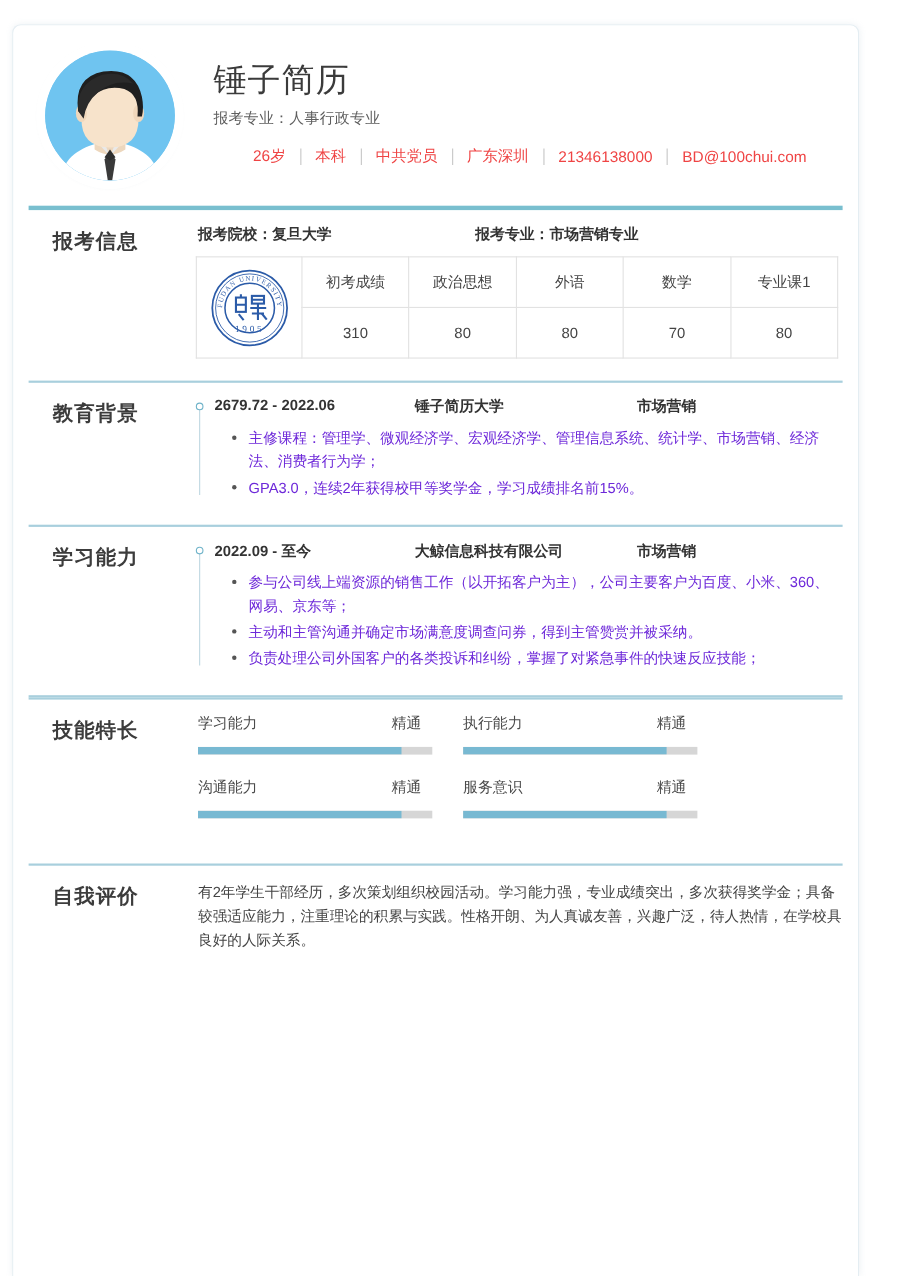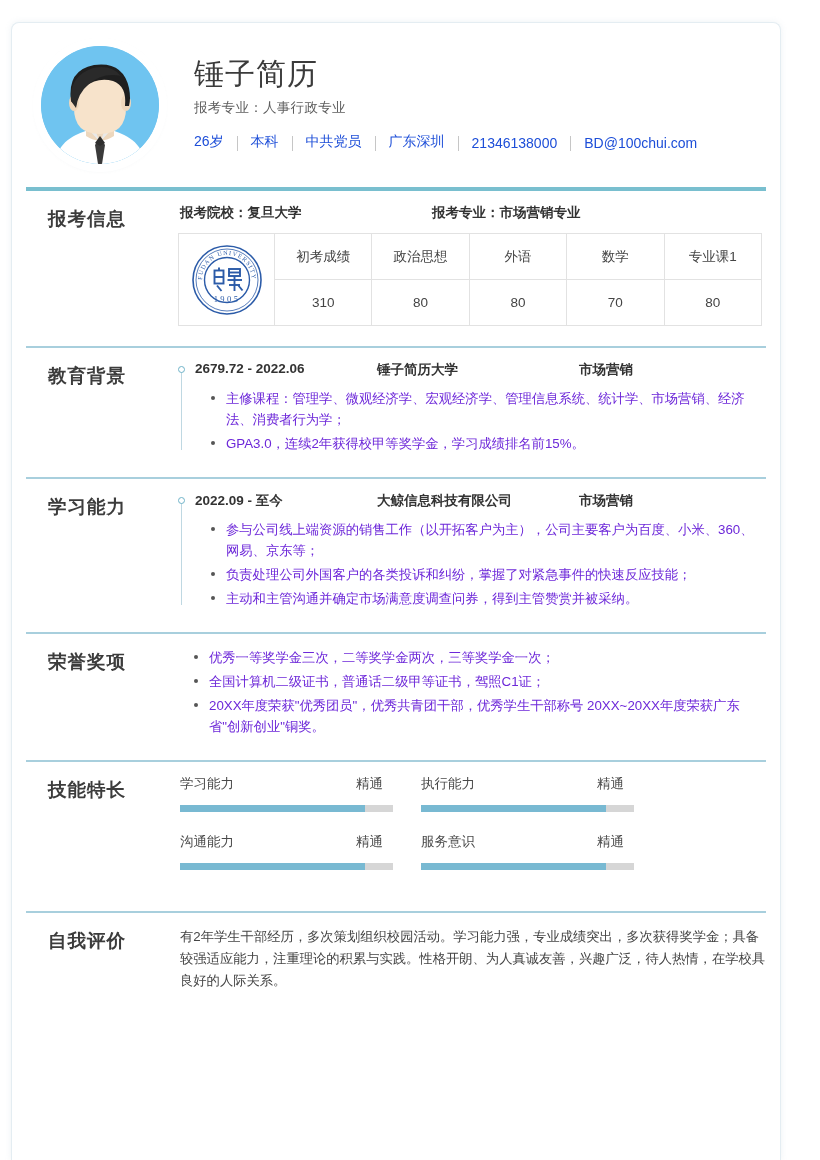--- a/index.html
+++ b/index.html
@@ -71,23 +71,24 @@
   .major-line {
     font-size: 13.5px;
     color: #5e5e5e;
     margin-top: 6px;
     letter-spacing: .3px;
   }
 
   .meta-line {
     margin-top: 16px;
     font-size: 14px;
-    color: #1d4ed8;
-    display: flex;
-    align-items: flex-end;
+    color: #ef4444;
+    display: flex;
+    align-items: center;
+    margin-left: 36px;
   }
   .meta-line .mi { white-space: nowrap; }
   .meta-line .sep {
     display: inline-block;
     width: 1px;
     height: 15px;
     background: #c6c6c6;
     margin: 0 13px;
   }
 
@@ -379,39 +380,29 @@
     <div class="sec-body">
       <div class="tl">
         <span class="tl-dot"></span>
         <div class="tl-head">
           <span class="c1">2022.09 - 至今</span>
           <span class="c2">大鲸信息科技有限公司</span>
           <span>市场营销</span>
         </div>
         <ul class="bullets">
           <li>参与公司线上端资源的销售工作（以开拓客户为主），公司主要客户为百度、小米、360、网易、京东等；</li>
+          <li>主动和主管沟通并确定市场满意度调查问券，得到主管赞赏并被采纳。</li>
           <li>负责处理公司外国客户的各类投诉和纠纷，掌握了对紧急事件的快速反应技能；</li>
-          <li>主动和主管沟通并确定市场满意度调查问券，得到主管赞赏并被采纳。</li>
         </ul>
       </div>
     </div>
   </div>
 
   <div class="rule-thin"></div>
 
-  <div class="section">
-    <div class="sec-title">荣誉奖项</div>
-    <div class="sec-body">
-      <ul class="bullets plain-list">
-        <li>优秀一等奖学金三次，二等奖学金两次，三等奖学金一次；</li>
-        <li>全国计算机二级证书，普通话二级甲等证书，驾照C1证；</li>
-        <li>20XX年度荣获"优秀团员"，优秀共青团干部，优秀学生干部称号  20XX~20XX年度荣获广东省"创新创业"铜奖。</li>
-      </ul>
-    </div>
-  </div>
 
   <div class="rule-thin"></div>
 
   <div class="section">
     <div class="sec-title">技能特长</div>
     <div class="sec-body">
       <div class="skills">
         <div class="skill">
           <div class="skill-head">
             <span>学习能力</span>

